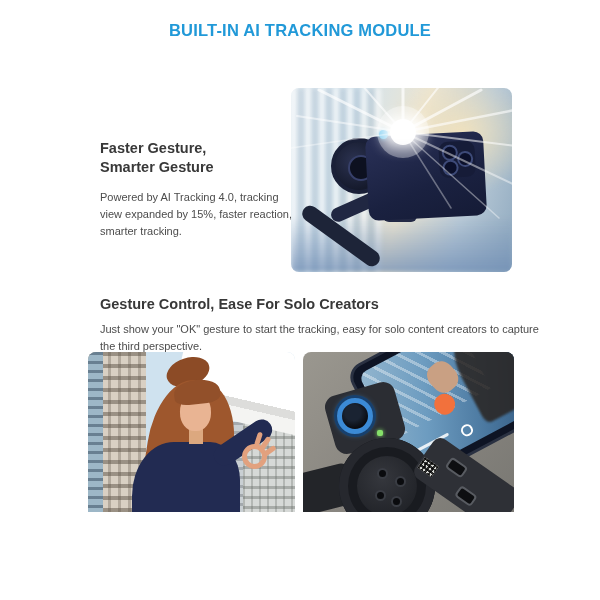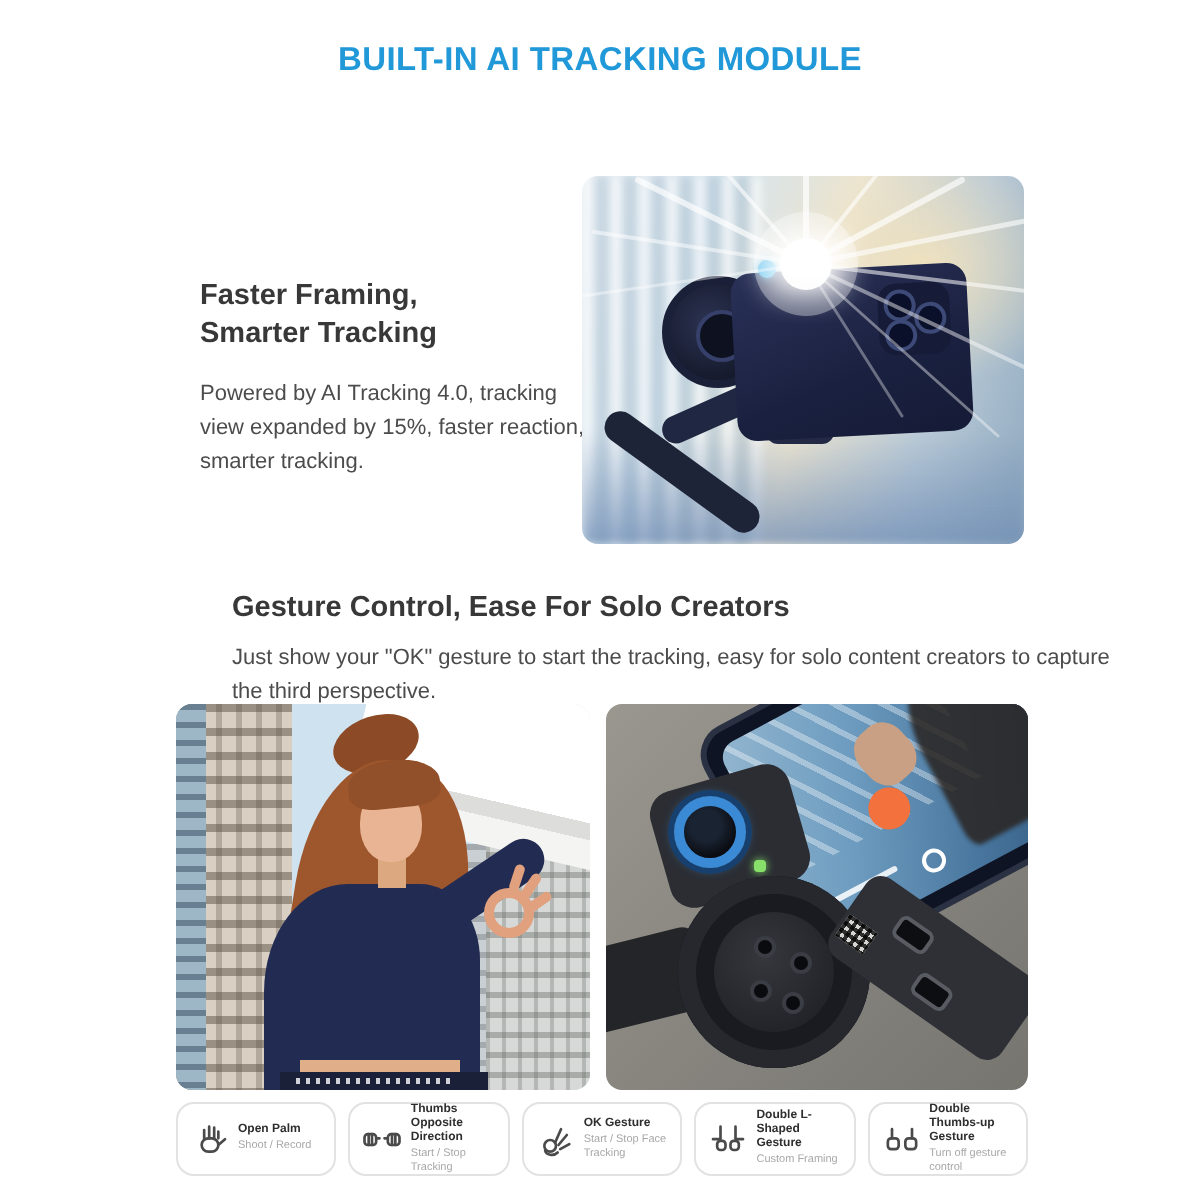--- a/index.html
+++ b/index.html
@@ -1,16 +1,16 @@
 <!DOCTYPE html>
 <html><head>
 <meta charset="utf-8">
 <style>
   html,body{margin:0;padding:0;background:#fff;}
-  .canvas{position:relative;width:600px;height:600px;background:#fff;overflow:hidden;
+  .canvas{position:relative;width:600px;height:512px;background:#fff;overflow:hidden;
           font-family:"Liberation Sans",sans-serif;}
 
   
   .header{position:absolute;top:20px;left:0;right:0;text-align:center;
           color:#2199d8;font-weight:bold;font-size:16.5px;line-height:20px;letter-spacing:.2px;}
 
   
   .sec1{position:absolute;left:100px;top:139px;width:200px;}
   .sec1 h2{margin:0;font-size:14.5px;line-height:19px;color:#383838;font-weight:bold;}
   .sec1 p{margin:12px 0 0 0;font-size:11px;line-height:17px;color:#4c4c4c;}
@@ -39,21 +39,21 @@
   .h-cam{position:absolute;right:9px;top:9px;width:36px;height:36px;border-radius:9px;background:#161c38;}
   .h-cam i{position:absolute;width:12px;height:12px;border-radius:50%;background:#0b102a;border:2px solid #3d4a78;}
   .h-cam i:nth-child(1){left:3px;top:3px;}
   .h-cam i:nth-child(2){left:3px;top:18px;}
   .h-cam i:nth-child(3){left:18px;top:10px;}
   .h-light{position:absolute;left:100px;top:36px;width:24px;height:15px;border-radius:4px;background:#eef6ff;
         box-shadow:0 0 14px 8px rgba(255,255,255,.95);}
   .h-bluelens{position:absolute;left:88px;top:42px;width:9px;height:9px;border-radius:50%;background:#3db4ea;box-shadow:0 0 4px #3db4ea;}
 
   
-  .sec2{position:absolute;left:100px;top:296px;width:450px;margin-left:16px;}
+  .sec2{position:absolute;left:100px;top:296px;width:450px;}
   .sec2 h2{margin:0;font-size:14.5px;color:#383838;font-weight:bold;}
   .sec2 p{margin:9px 0 0 0;font-size:11px;line-height:16.5px;color:#4c4c4c;width:450px;}
 
   
   .img-woman{position:absolute;left:88px;top:352px;width:207px;height:193px;border-radius:8px;overflow:hidden;background:#cfe2ef;}
   .w-bldg-left{position:absolute;left:0;top:0;width:58px;height:100%;background-color:#d9d0c3;
       background-image:repeating-linear-gradient(180deg,rgba(92,82,70,.5) 0 4px,transparent 4px 12px),
                        repeating-linear-gradient(90deg,rgba(92,82,70,.3) 0 3px,transparent 3px 10px);}
   .w-bldg-edge{position:absolute;left:0;top:0;width:15px;height:100%;background-color:#9db7c7;
       background-image:repeating-linear-gradient(180deg,rgba(40,60,80,.45) 0 3px,transparent 3px 9px);}
@@ -129,22 +129,22 @@
 <body>
 
 <div class="canvas">
 
   <div class="header">
     <div>BUILT-IN AI TRACKING MODULE</div>
   </div>
 
   <div class="sec1">
     <h2>
-      <span>Faster Framing,</span><br>
-      <span>Smarter Tracking</span>
+      <span>Faster Gesture,</span><br>
+      <span>Smarter Gesture</span>
     </h2>
     <p>Powered by AI Tracking 4.0, tracking view expanded by 15%, faster reaction, smarter tracking.</p>
   </div>
 
   <div class="hero">
     <div class="strips"></div>
     <div class="warm"></div>
     <div class="lowblue"></div>
     <div class="h-handle"></div>
     <div class="h-arm2"></div>

